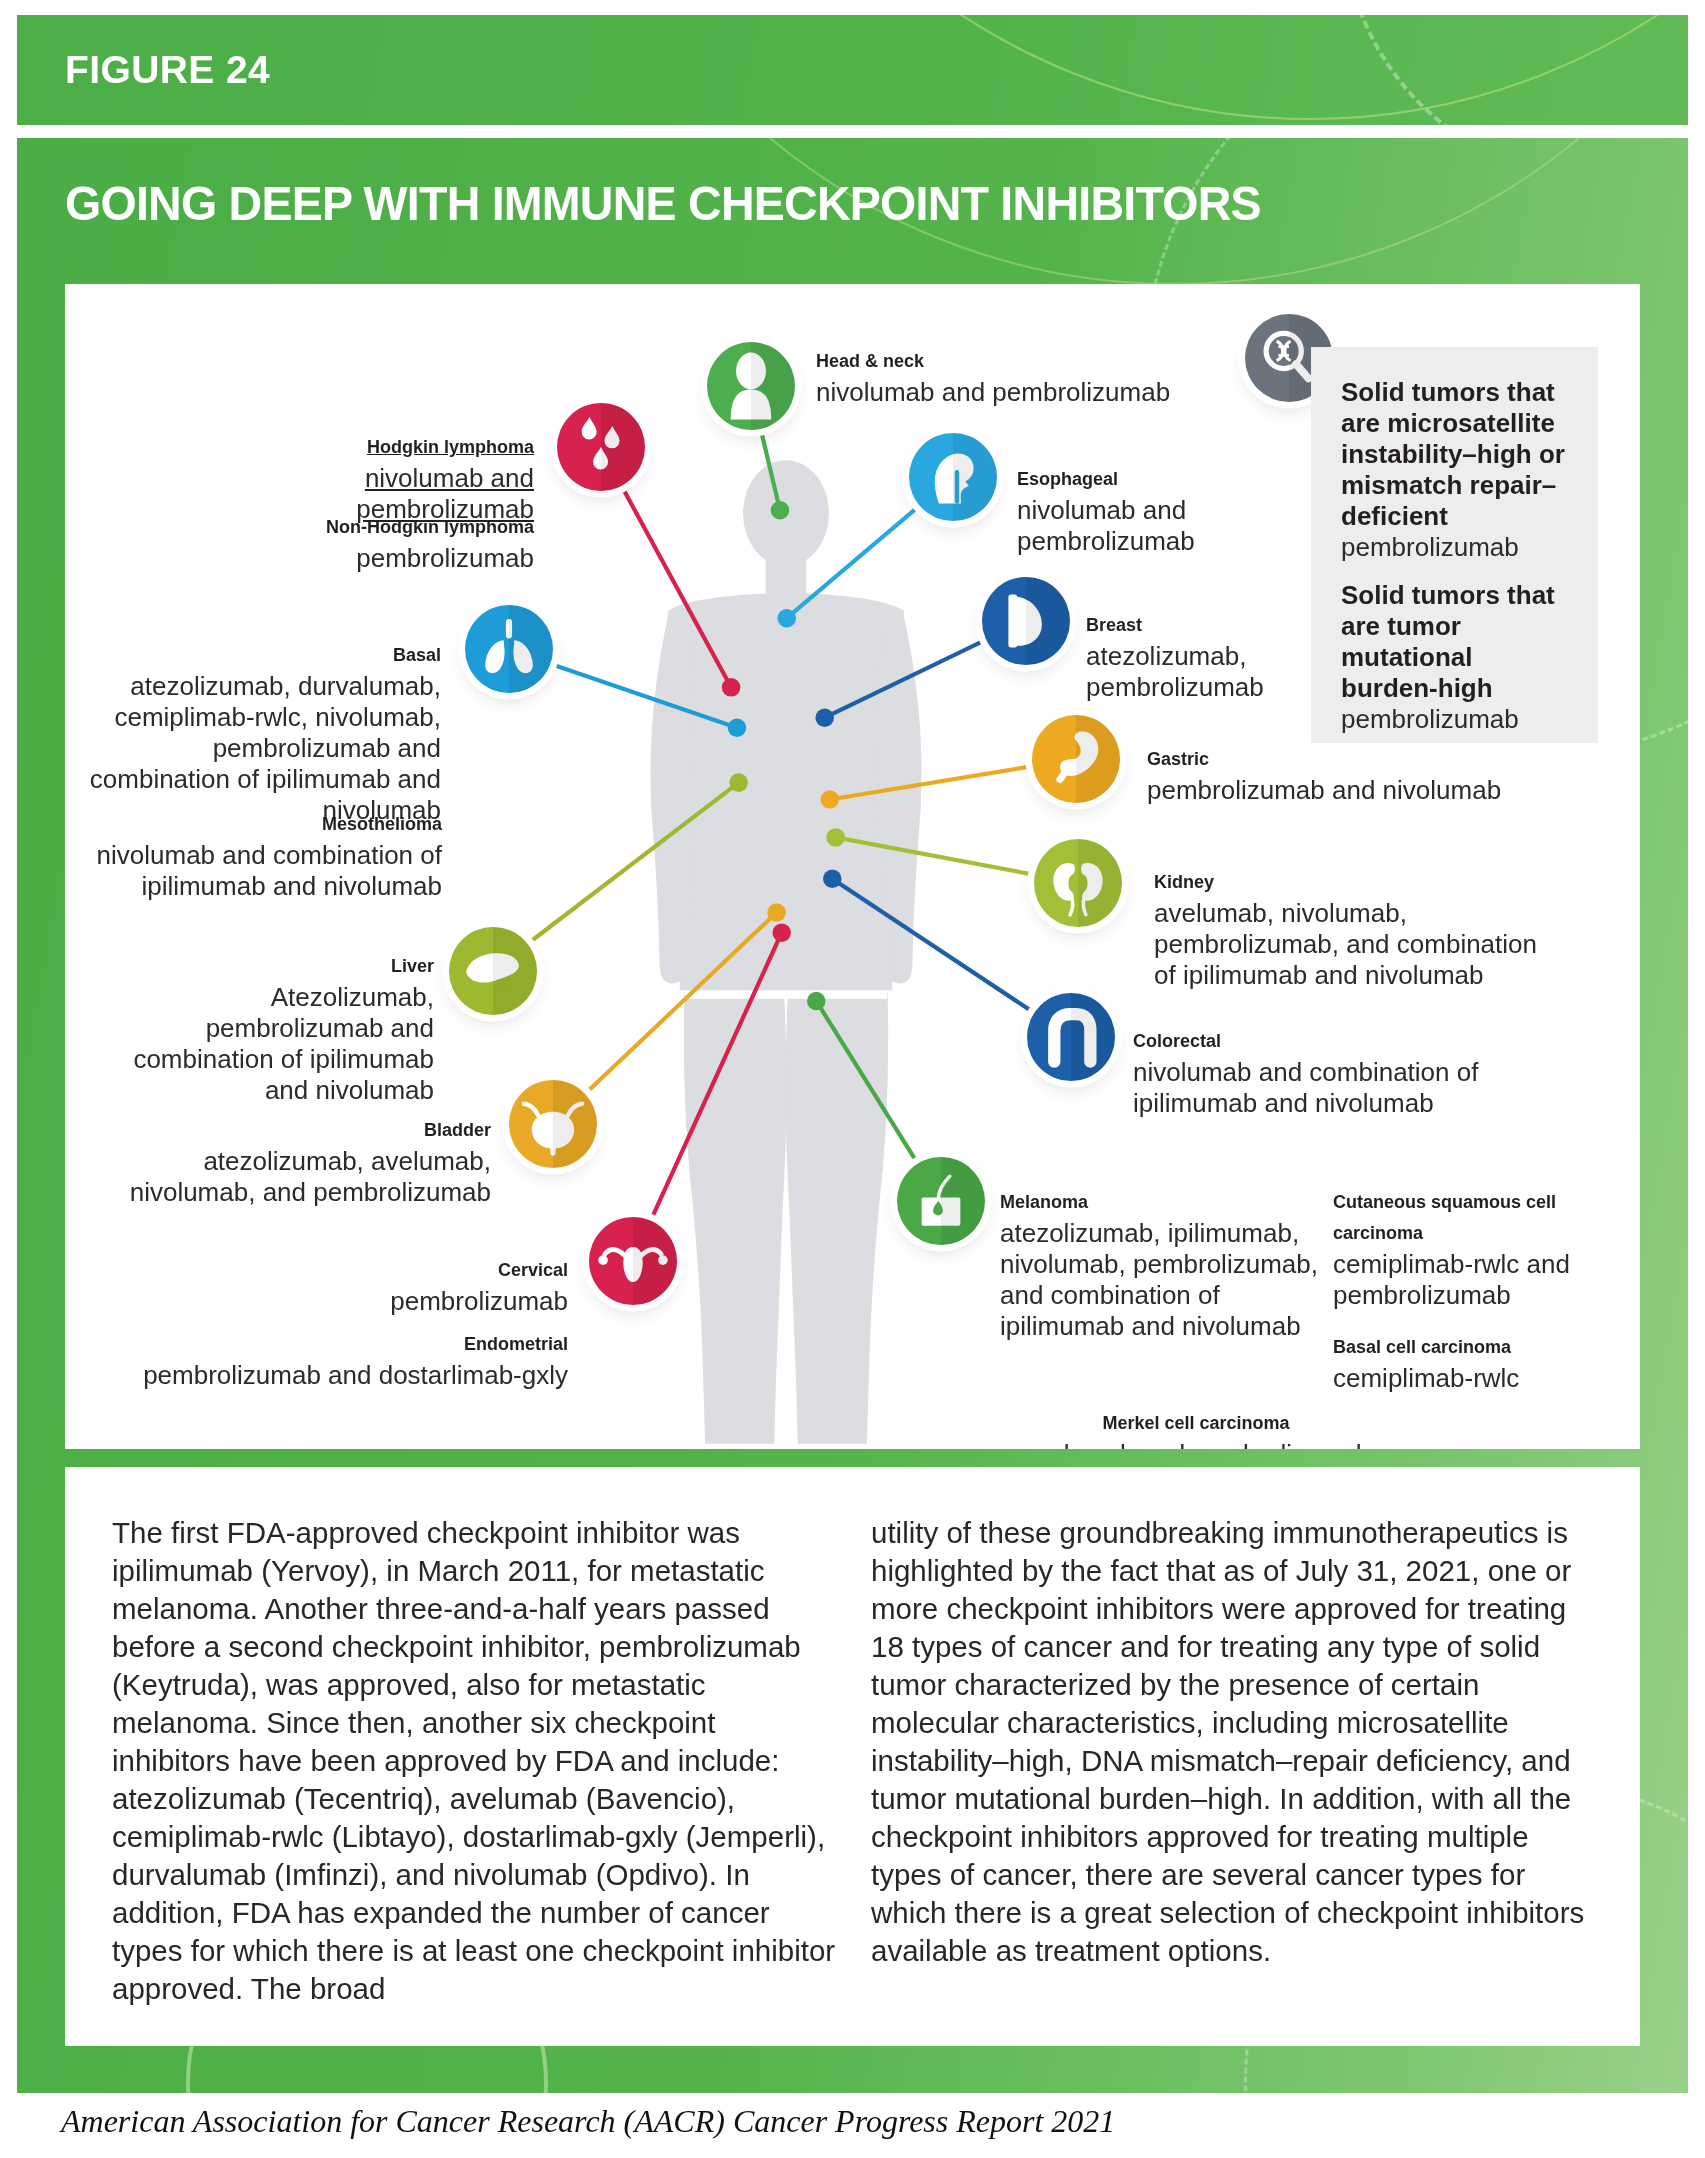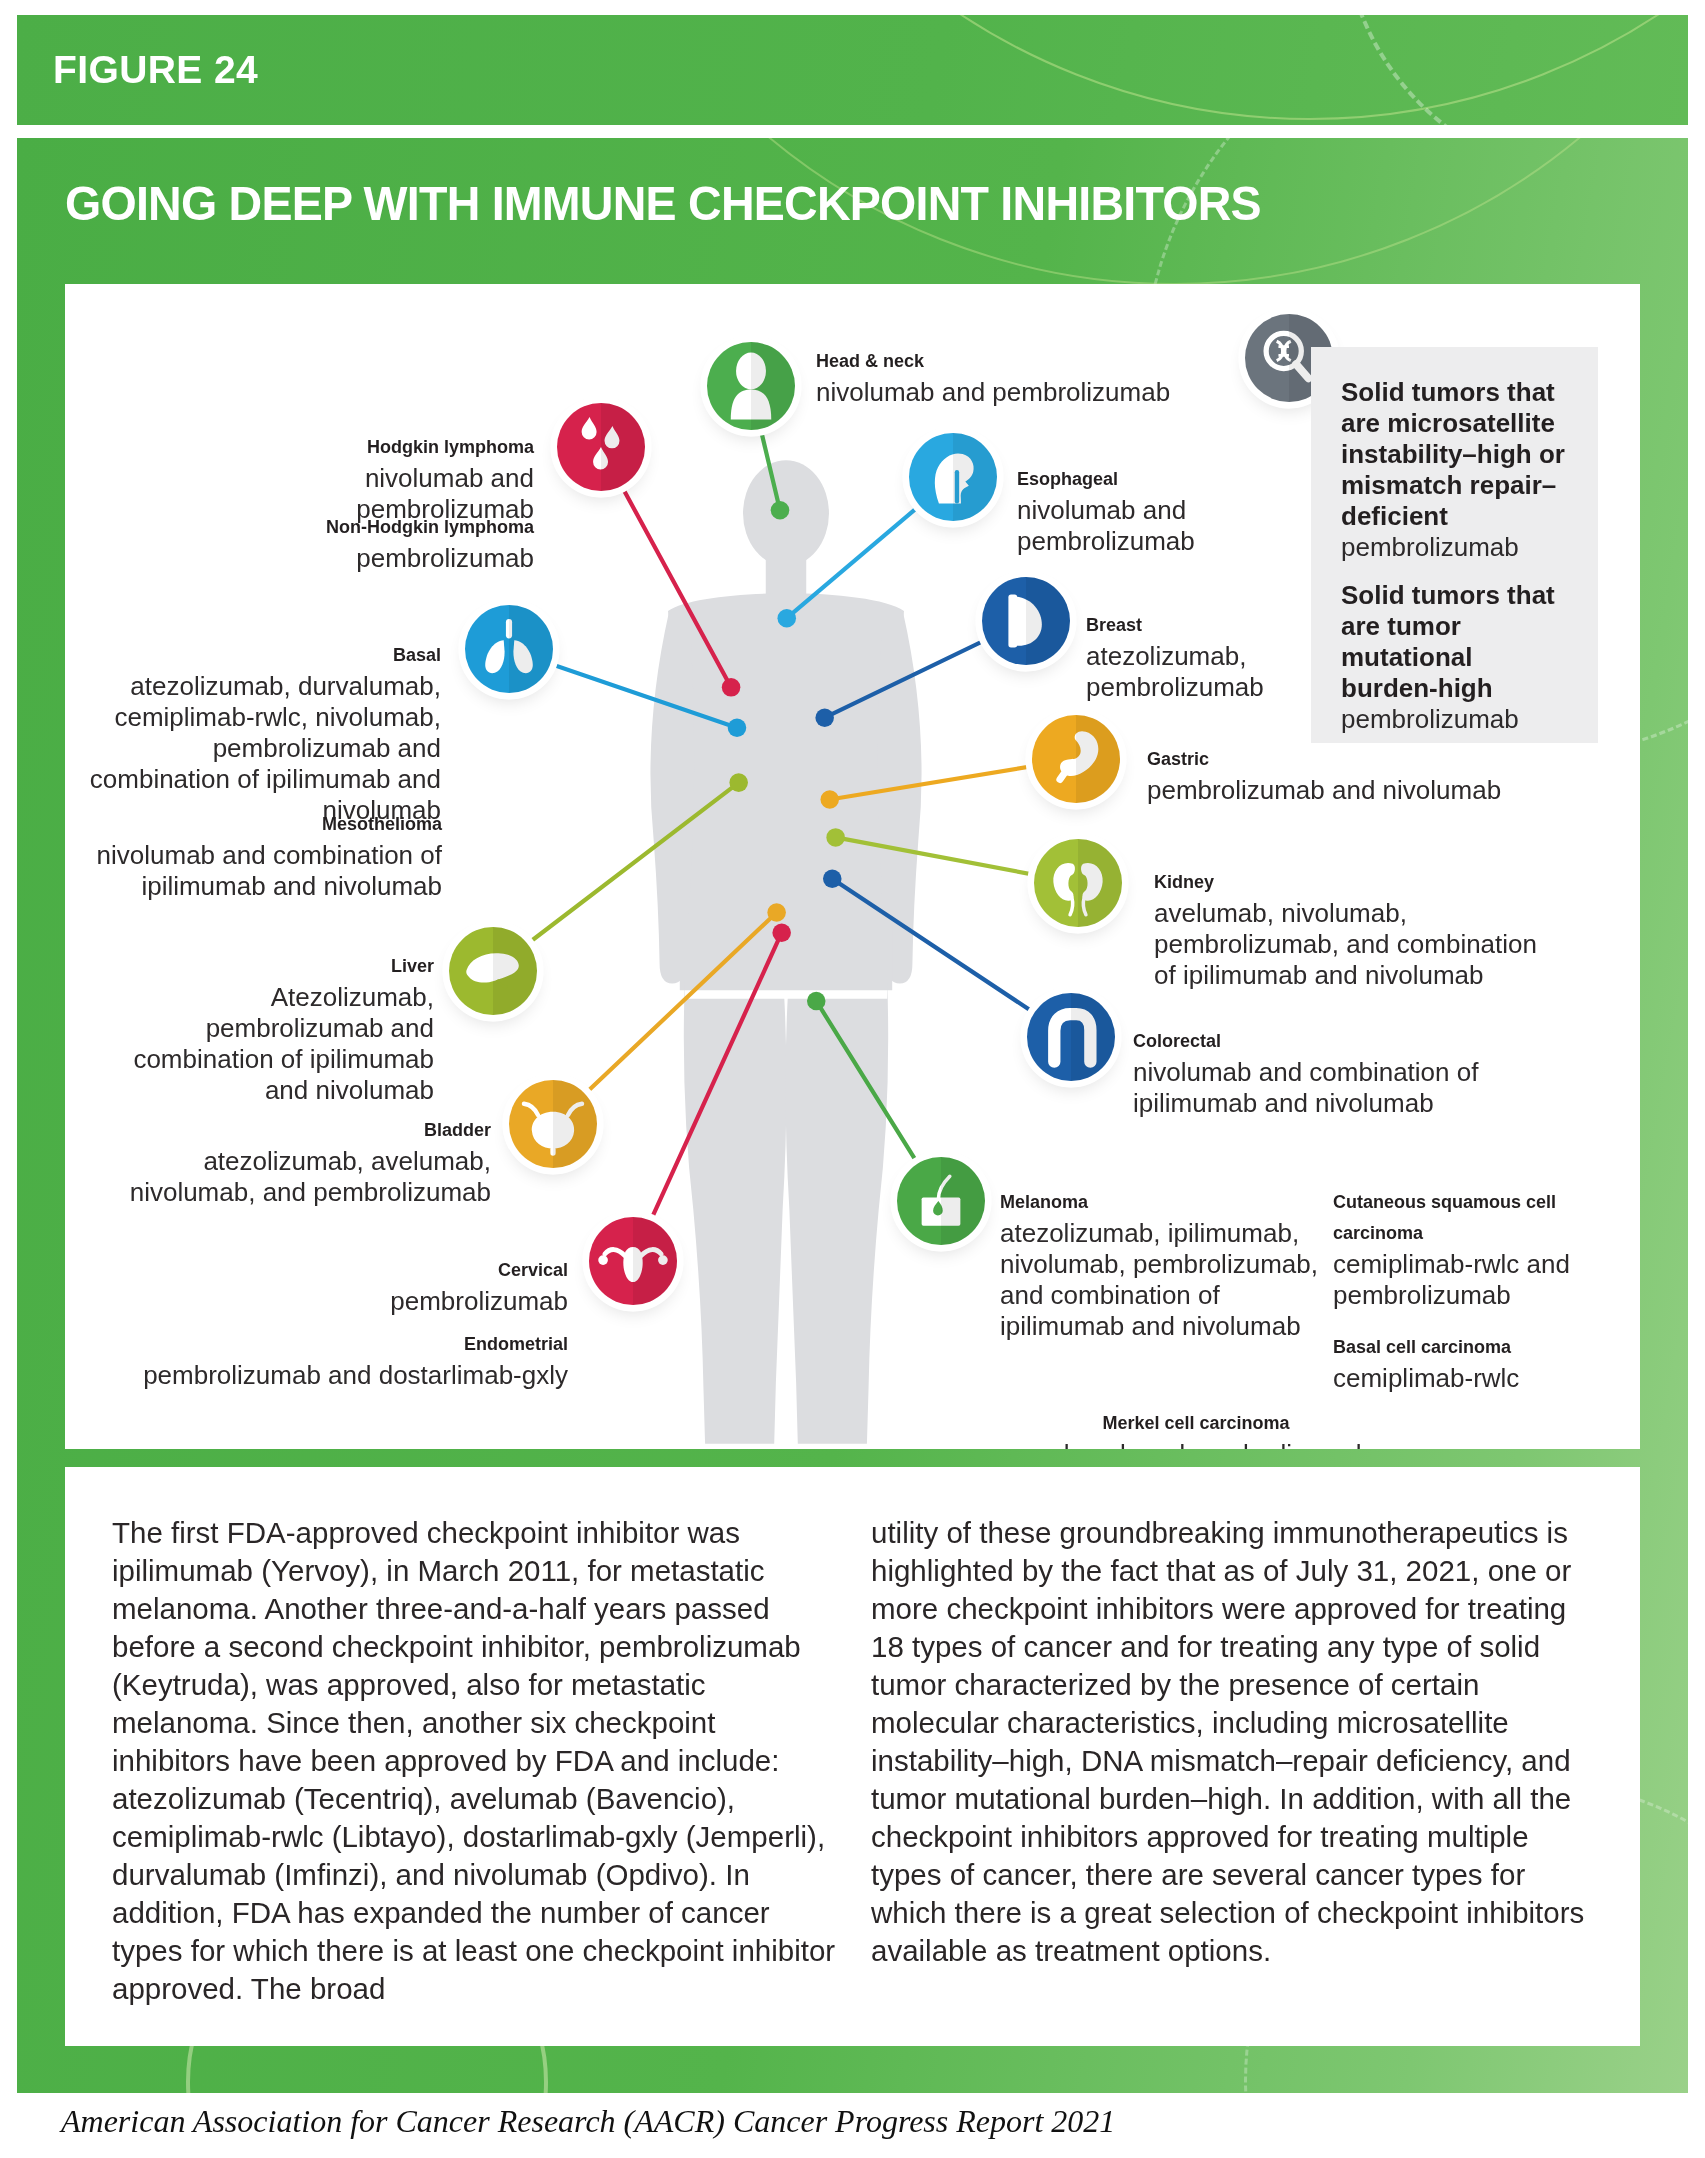--- a/index.html
+++ b/index.html
@@ -1,21 +1,21 @@
 <!DOCTYPE html>
 <html style="font-size:13.5px"><head>
 <meta charset="utf-8">
 <style>
   html,body{margin:0;padding:0;background:#fff;}
   body{width:1705px;height:2159px;position:relative;font-family:"Liberation Sans",sans-serif;-webkit-font-smoothing:antialiased;}
 
   
   #figure-bar{position:absolute;left:17px;top:15px;width:1671px;height:110px;
     background:linear-gradient(100deg,#4cae47 0%,#52b34b 55%,#62bb57 100%);overflow:hidden;}
-  #figure-bar .bar-label{position:absolute;left:36px;top:50%;transform:translateY(-50%);
+  #figure-bar .bar-label{position:absolute;left:48px;top:50%;transform:translateY(-50%);
     color:#fff;font-size:39px;font-weight:700;letter-spacing:0.4px;}
   .deco-circle{position:absolute;border-radius:50%;pointer-events:none;}
 
   
   #panel{position:absolute;left:17px;top:138px;width:1671px;height:1955px;
     background:linear-gradient(100deg,#4aad45 0%,#54b44b 52%,#7ec771 86%,#9ad189 100%);overflow:hidden;}
   #panel-title{position:absolute;left:48px;top:37px;margin:0;color:#fff;
     font-size:49px;font-weight:800;letter-spacing:-0.8px;transform:scaleX(.95);transform-origin:left center;white-space:nowrap;}
 
   
@@ -44,21 +44,21 @@
   #ic-liver     {left:384px;top:643px;background:#9cb92f;}
   #ic-bladder   {left:444px;top:796px;background:#e9a826;}
   #ic-cervical  {left:524px;top:933px;background:#d6224c;}
   #ic-melanoma  {left:832px;top:873px;background:#4aa847;}
 
   
   .label{position:absolute;color:#231f20;}
   .label .lt{font-weight:700;font-size:18px;line-height:31px;}
   .label .ld{font-weight:400;font-size:26px;line-height:31px;color:#2d2a2b;}
   .ra{text-align:right;}
-  #lbl-hodgkin    {right:1106px;top:148px;width:354px;}
+  #lbl-hodgkin    {right:1106px;top:148px;width:354px;text-decoration:underline;}
   #lbl-nonhodgkin {right:1106px;top:228px;width:405px;}
   #lbl-lung       {right:1199px;top:356px;width:363px;}
   #lbl-mesothelioma{right:1198px;top:525px;width:354px;}
   #lbl-liver      {right:1206px;top:667px;width:337px;}
   #lbl-bladder    {right:1149px;top:831px;width:363px;}
   #lbl-cervical   {right:1072px;top:971px;width:304px;}
   #lbl-endometrial{right:1072px;top:1045px;width:506px;}
   #lbl-headneck   {left:751px;top:62px;width:439px;}
   #lbl-esophageal {left:952px;top:180px;width:253px;}
   #lbl-breast     {left:1021px;top:326px;width:253px;}

